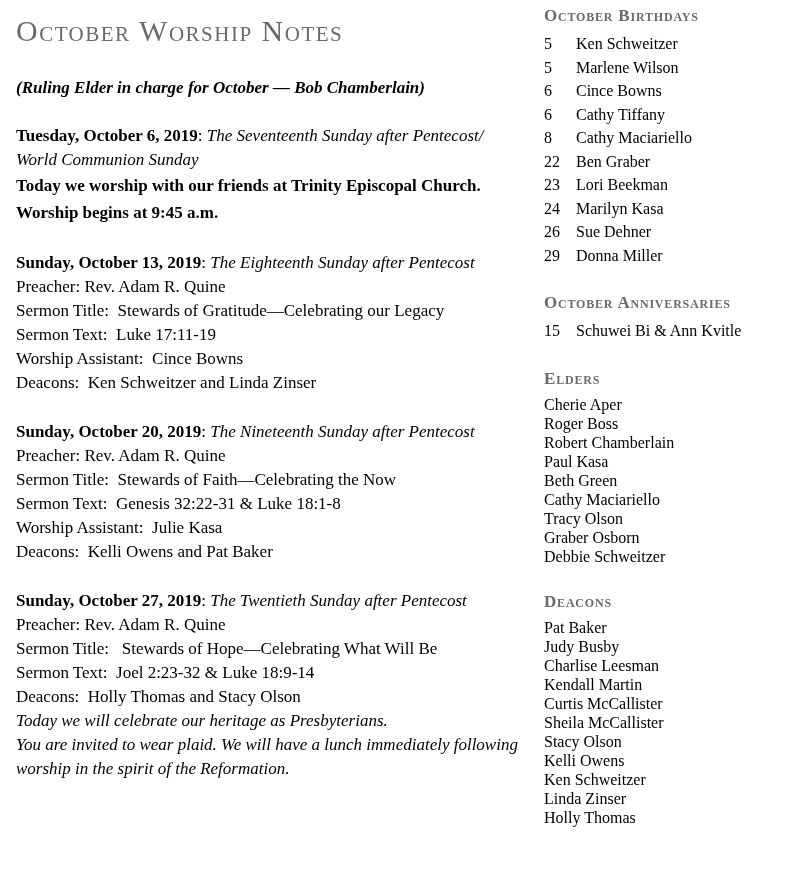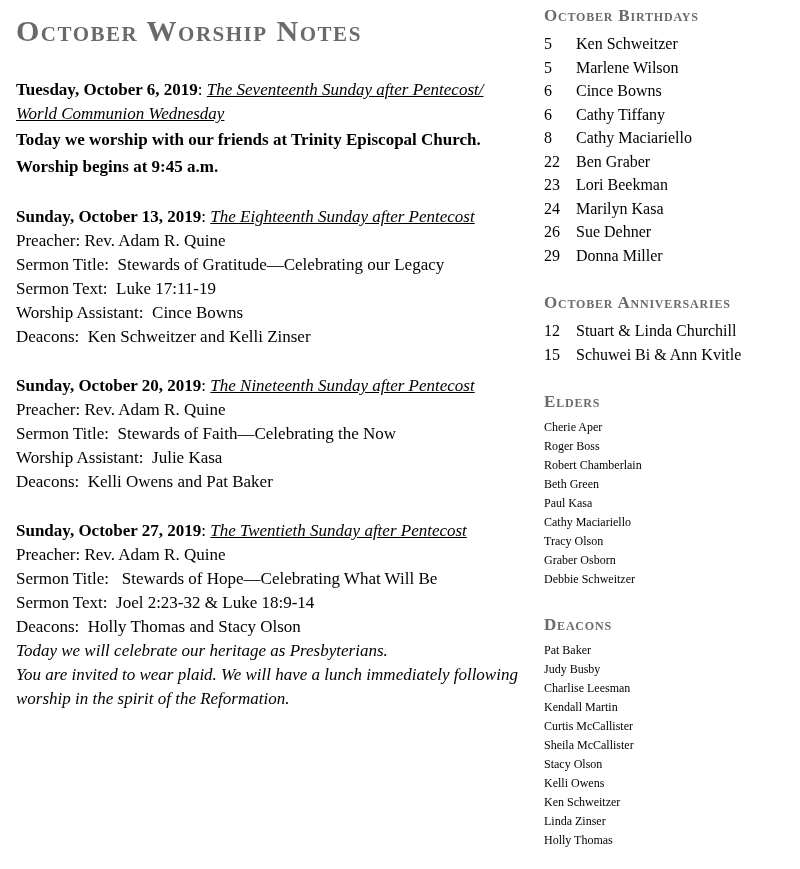--- a/index.html
+++ b/index.html
@@ -14,88 +14,90 @@
   .page {
     display: flex;
     padding: 6px 8px 0 16px;
     width: 800px;
   }
   .left-col { width: 510px; flex: 0 0 510px; padding-top: 8px; }
   .right-col { flex: 1 1 auto; padding-left: 18px; padding-top: 0; }
 
   .title {
     font-variant: small-caps;
-    font-weight: 700;
+    font-weight: 400;
     font-size: 30px;
     letter-spacing: 1.5px;
     color: #6a6a6a;
     margin-bottom: 30px;
   }
   .ruling-note {
     font-weight: 700;
     font-style: italic;
     font-size: 17px;
     margin-bottom: 26px;
   }
   .service { margin-bottom: 25px; }
   .service p {
     font-size: 17px;
     line-height: 24px;
     white-space: pre-wrap;
   }
   .date-line strong { font-weight: 700; }
-  .date-line em, .subtitle-cont { font-style: italic; text-decoration: underline; }
+  .date-line em, .subtitle-cont { font-style: italic; }
   .bold-note { font-weight: 700; line-height: 27px !important; }
   .italic-note { font-style: italic; }
 
   .section { margin-bottom: 26px; }
   .section-heading {
     font-variant: small-caps;
     font-weight: 700;
     font-size: 17px;
     letter-spacing: 0.8px;
     color: #6a6a6a;
     margin-bottom: 6px;
   }
   .num-item {
     display: flex;
     font-size: 16px;
     line-height: 23.5px;
   }
   .num-item .day { width: 32px; flex: 0 0 32px; }
   .plain-item {
-    font-size: 12px;
+    font-size: 16px;
     line-height: 19px;
   }
 </style>
 </head>
 <body>
 
 <div class="page">
   <div class="left-col">
     <h1 class="title" style="color: rgb(106, 106, 106);">October Worship Notes</h1>
+    <p class="ruling-note">(Ruling Elder in charge for October — Bob Chamberlain)</p>
     <div id="services">
         <div class="service">
           <p class="date-line"><strong>Tuesday, October 6, 2019</strong>: <em>The Seventeenth Sunday after Pentecost/</em></p>
-          <p class="subtitle-cont">World Communion Wednesday</p>
+          <p class="subtitle-cont">World Communion Sunday</p>
           <p class="bold-note">Today we worship with our friends at Trinity Episcopal Church.</p>
           <p class="bold-note">Worship begins at 9:45 a.m.</p>
         </div>
         <div class="service">
           <p class="date-line"><strong>Sunday, October 13, 2019</strong>: <em>The Eighteenth Sunday after Pentecost</em></p>
           <p class="detail">Preacher: Rev. Adam R. Quine</p>
           <p class="detail">Sermon Title:  Stewards of Gratitude—Celebrating our Legacy</p>
           <p class="detail">Sermon Text:  Luke 17:11-19</p>
           <p class="detail">Worship Assistant:  Cince Bowns</p>
-          <p class="detail">Deacons:  Ken Schweitzer and Kelli Zinser</p>
+          <p class="detail">Deacons:  Ken Schweitzer and Linda Zinser</p>
         </div>
         <div class="service">
           <p class="date-line"><strong>Sunday, October 20, 2019</strong>: <em>The Nineteenth Sunday after Pentecost</em></p>
           <p class="detail">Preacher: Rev. Adam R. Quine</p>
           <p class="detail">Sermon Title:  Stewards of Faith—Celebrating the Now</p>
+          <p class="detail">Sermon Text:  Genesis 32:22-31 &amp; Luke 18:1-8</p>
           <p class="detail">Worship Assistant:  Julie Kasa</p>
           <p class="detail">Deacons:  Kelli Owens and Pat Baker</p>
         </div>
         <div class="service">
           <p class="date-line"><strong>Sunday, October 27, 2019</strong>: <em>The Twentieth Sunday after Pentecost</em></p>
           <p class="detail">Preacher: Rev. Adam R. Quine</p>
           <p class="detail">Sermon Title:   Stewards of Hope—Celebrating What Will Be</p>
           <p class="detail">Sermon Text:  Joel 2:23-32 &amp; Luke 18:9-14</p>
           <p class="detail">Deacons:  Holly Thomas and Stacy Olson</p>
           <p class="italic-note">Today we will celebrate our heritage as Presbyterians.</p>
@@ -147,37 +149,33 @@
             <p class="num-item">
               <span class="day">29</span>
               <span class="nm">Donna Miller</span>
             </p>
           </div>
         </div>
         <div class="section">
           <h2 class="section-heading" style="color: rgb(106, 106, 106);">October Anniversaries</h2>
           <div class="section-list">
             <p class="num-item">
-              <span class="day">12</span>
-              <span class="nm">Stuart &amp; Linda Churchill</span>
-            </p>
-            <p class="num-item">
               <span class="day">15</span>
               <span class="nm">Schuwei Bi &amp; Ann Kvitle</span>
             </p>
           </div>
         </div>
         <div class="section">
           <h2 class="section-heading" style="color: rgb(106, 106, 106);">Elders</h2>
           <div class="section-list">
             <p class="plain-item">Cherie Aper</p>
             <p class="plain-item">Roger Boss</p>
             <p class="plain-item">Robert Chamberlain</p>
+            <p class="plain-item">Paul Kasa</p>
             <p class="plain-item">Beth Green</p>
-            <p class="plain-item">Paul Kasa</p>
             <p class="plain-item">Cathy Maciariello</p>
             <p class="plain-item">Tracy Olson</p>
             <p class="plain-item">Graber Osborn</p>
             <p class="plain-item">Debbie Schweitzer</p>
           </div>
         </div>
         <div class="section">
           <h2 class="section-heading" style="color: rgb(106, 106, 106);">Deacons</h2>
           <div class="section-list">
             <p class="plain-item">Pat Baker</p>

